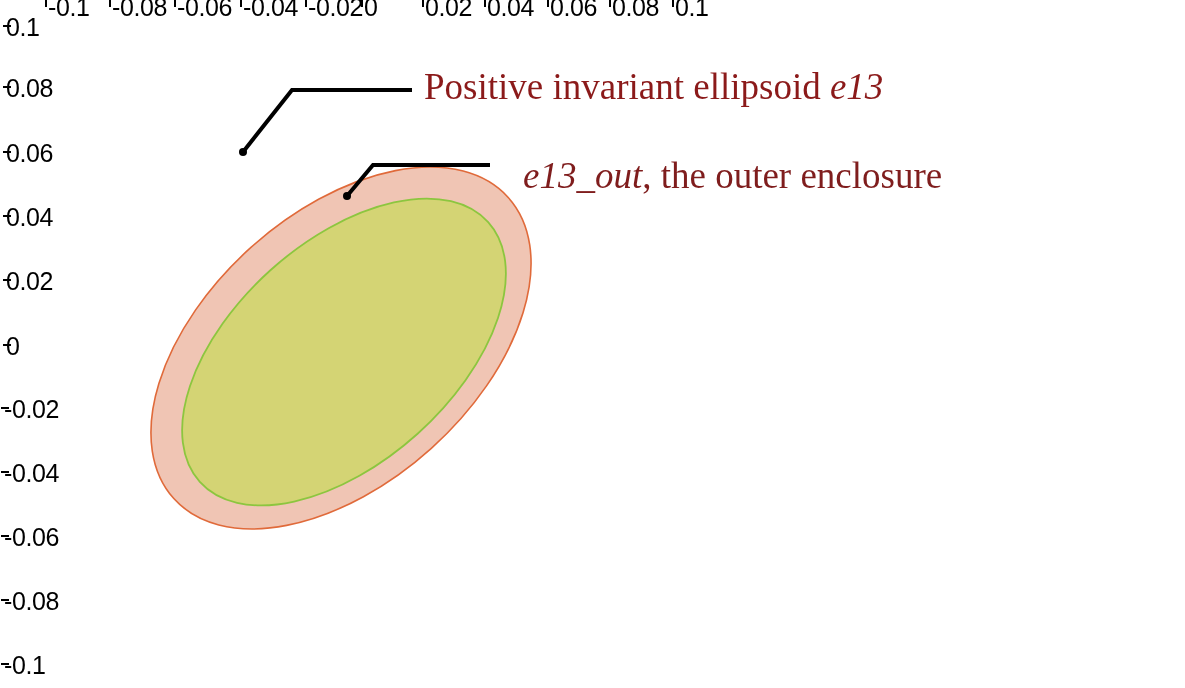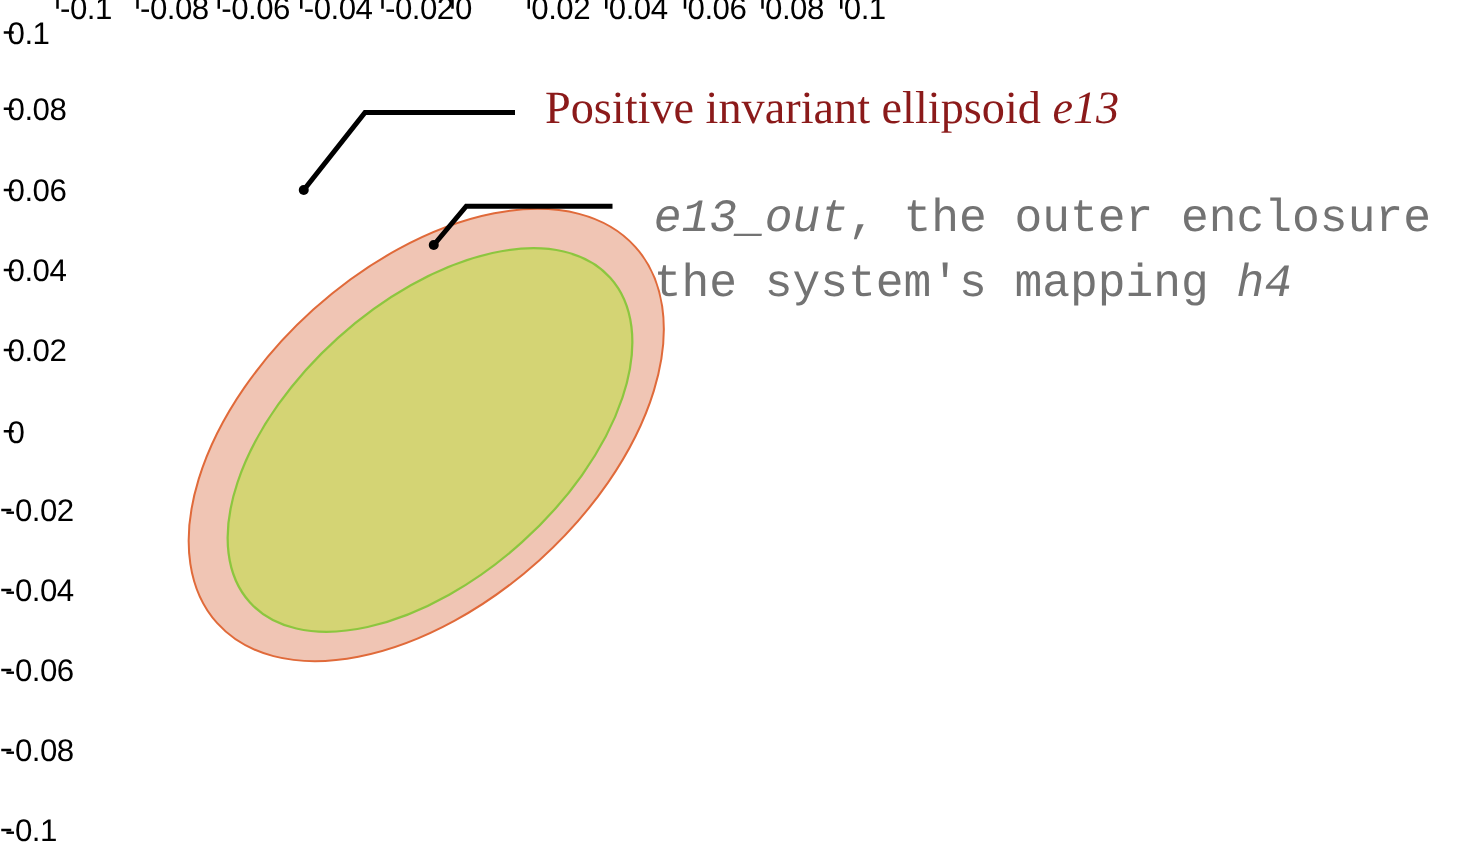--- a/index.html
+++ b/index.html
@@ -60,27 +60,25 @@
   
   .annot {
     position: absolute;
     font-family: "Liberation Serif", serif;
     white-space: nowrap;
   }
   .annot-red {
     color: #8b1a1a;
     font-size: 37px;
     line-height: 45px;
-    margin-left: 12px;
   }
   .annot-green {
-    color: #737373;
+    color: #7f1d1d;
     font-size: 37px;
     line-height: 52px;
-    font-family: Liberation Mono, monospace;
   }
   .annot i {
     font-style: italic;
   }
 
   
   #overlay {
     position: absolute;
     left: 0;
     top: 0;
@@ -131,18 +129,15 @@
   <div class="tick ytick" style="left:4px; top:652px;">-0.1</div>
 
   <div class="annot annot-red" style="left:424px; top:64px;">
     <span>Positive invariant ellipsoid </span><i>e13</i>
   </div>
 
   <div class="annot annot-green" style="left:523px; top:150px;">
     <div>
       <i>e13_out</i><span>, the outer enclosure</span>
     </div>
-    <div>
-      <span>the system's mapping </span><i>h4</i>
-    </div>
   </div>
 
 </div>
 
 </body></html>

